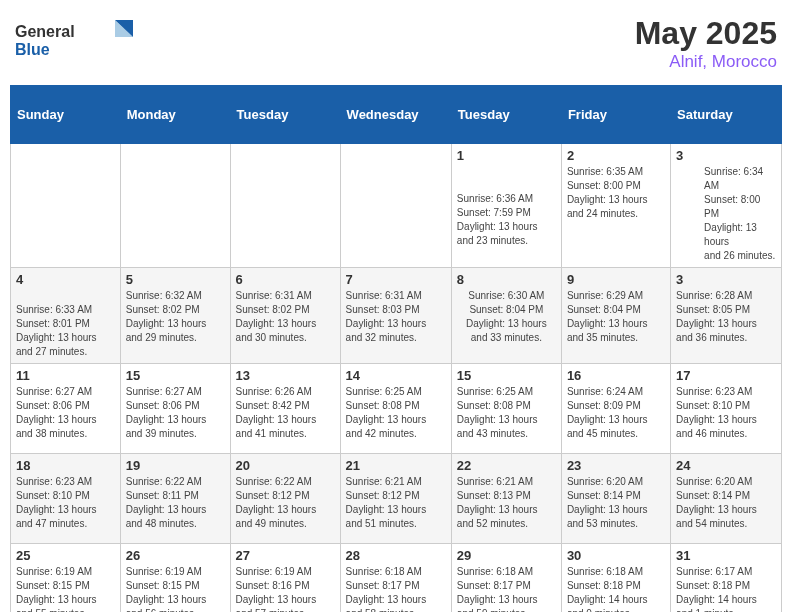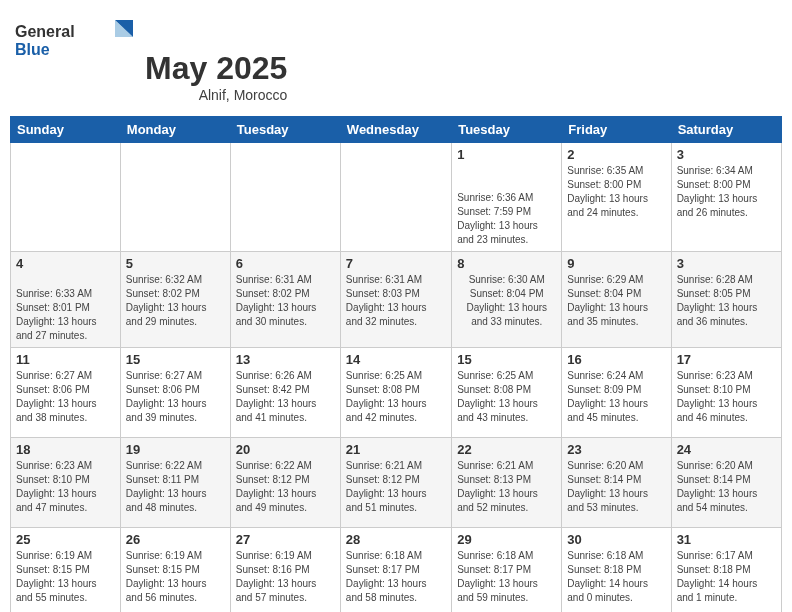--- a/index.html
+++ b/index.html
@@ -5,52 +5,51 @@
     * { box-sizing: border-box; margin: 0; padding: 0; }
     body {
       font-family: Arial, sans-serif;
       background: #fff;
       width: 792px;
       min-height: 612px;
       padding: 10px;
     }
     .header {
       display: flex;
-      justify-content: flex-start;
+      justify-content: space-between;
       align-items: flex-start;
       margin-bottom: 8px;
       padding: 5px 5px;
     }
     .logo {
       display: flex;
       align-items: center;
     }
     .title-block {
       text-align: right;
     }
     .title-block .month-year {
       font-size: 32px;
       font-weight: bold;
       color: #333;
-      margin-top: 35px;
     }
     .title-block .location {
-      font-size: 14px;
-      color: #404040;
+      font-size: 17px;
+      color: #8b5cf6;
     }
     .calendar {
       width: 100%;
       border-collapse: collapse;
       border: 1px solid #ccc;
     }
     .calendar th {
       background-color: #1a5fa8;
       color: #fff;
       text-align: left;
-      padding: 5px 6px;
+      padding: 21px 6px;
       font-size: 13px;
       font-weight: bold;
       border: 1px solid #1a5fa8;
     }
     .calendar td {
       vertical-align: top;
       padding: 4px 5px;
       font-size: 10.5px;
       color: #333;
       border: 1px solid #ccc;
@@ -128,21 +127,21 @@
         </td>
         <td>
           <div class="day-number">2</div>
           <div class="day-info" style="white-space: pre-wrap;">Sunrise: 6:35 AM
 Sunset: 8:00 PM
 Daylight: 13 hours
 and 24 minutes.</div>
         </td>
         <td>
           <div class="day-number">3</div>
-          <div class="day-info" style="white-space: pre-wrap;">Sunrise: 6:34 AM
+          <div class="day-info" style="white-space: pre-wrap; margin-left: 28px;">Sunrise: 6:34 AM
 Sunset: 8:00 PM
 Daylight: 13 hours
 and 26 minutes.</div>
         </td>
       </tr>
       <tr class="row-even">
         <td>
           <div class="day-number">4</div>
           <div class="day-info" style="white-space: pre-wrap; margin-top: 16px;">Sunrise: 6:33 AM
 Sunset: 8:01 PM

